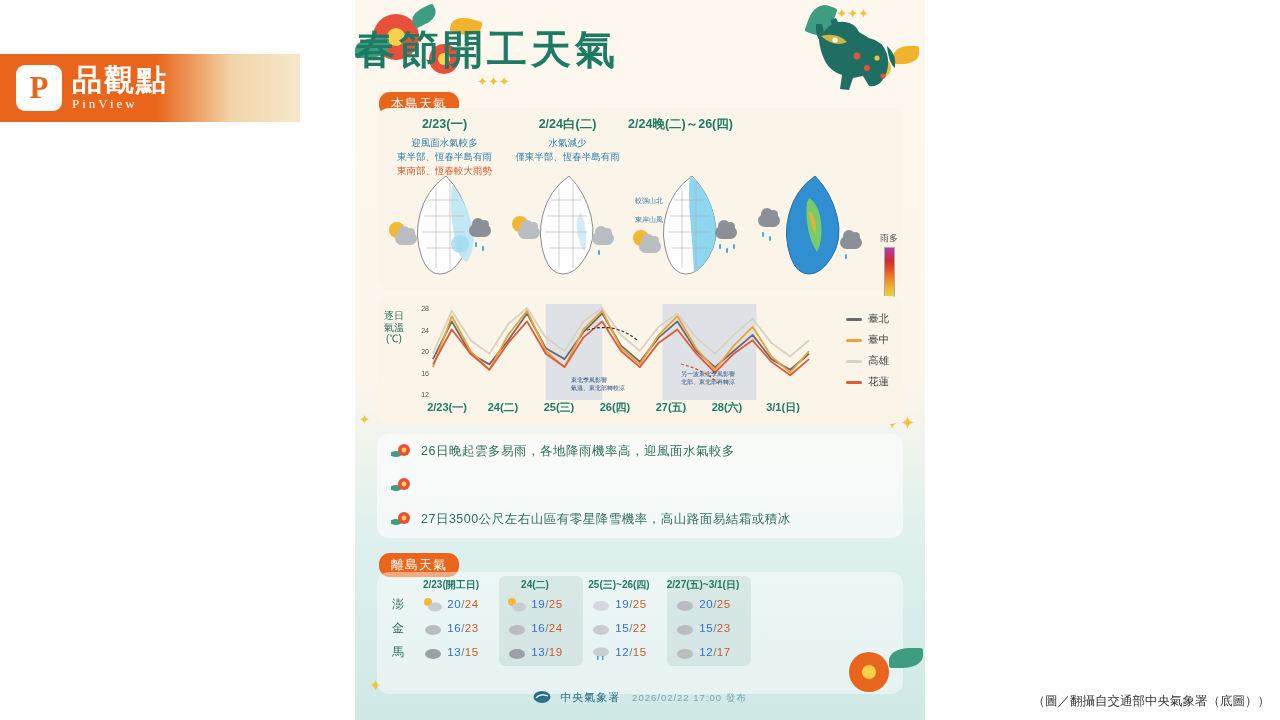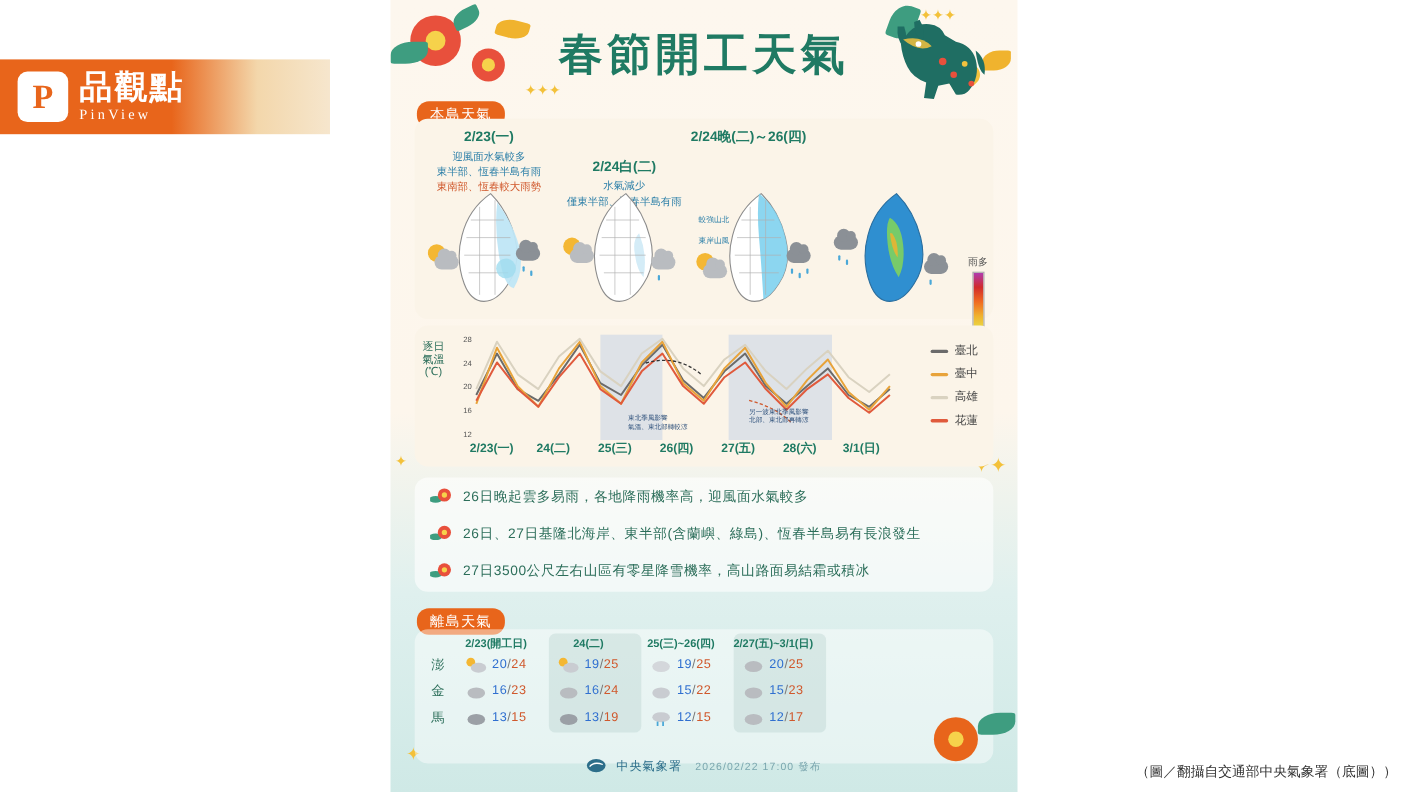--- a/index.html
+++ b/index.html
@@ -27,21 +27,21 @@
   .logo-title { color:#ffffff; font-size:30px; font-weight:bold; letter-spacing:2px; line-height:1.05; }
   .logo-sub { color:#ffffff; font-size:13px; letter-spacing:3px; font-family:"Liberation Serif", serif; }
 
   
   .poster {
     position:absolute; left:355px; top:0; width:570px; height:720px;
     background:linear-gradient(180deg,#fdf7ee 0%, #fdf6ec 52%, #dff0ee 75%, #cfe9e6 100%);
     overflow:hidden;
   }
   .poster-title {
-    position:absolute; left:0; right:0; top:22px; text-align:center;
+    position:absolute; left:0; right:0; top:22px; text-align:left;
     font-size:40px; font-weight:bold; color:#1f7a63; letter-spacing:4px;
     font-family:"Liberation Sans", sans-serif;
   }
 
   
   .flower { position:absolute; border-radius:50%; }
 
   .leaf { position:absolute; background:#3e9d80; border-radius:60% 10% 60% 10%; }
   .leaf.y { background:#f0b32e; }
 
@@ -213,21 +213,21 @@
           </g>
           <circle cx="54" cy="72" r="9" fill="#9fdcef" opacity="0.8"></circle>
         </svg>
         <div class="sun" style="left:6px;top:52px;"></div>
         <div class="cloud" style="left:12px;top:62px;"></div>
         <div class="cloud dark" style="left:86px;top:54px;"></div>
         <div class="drop" style="left:92px;top:72px;"></div>
         <div class="drop" style="left:99px;top:76px;"></div>
       </div>
 
-      <div class="col" style="left:129px;margin-top:27px;">
+      <div class="col" style="left:129px;">
         <div class="date">2/24白(二)</div>
         <div class="desc">
           <div>水氣減少</div>
           <div>僅東半部、恆春半島有雨</div>
         </div>
       </div>
       <div class="map-box" style="left:129px;">
         <svg class="tw-map" width="78" height="106" viewBox="0 0 78 106">
           <path d="M40 4 q16 16 22 40 q6 24 -6 42 q-10 16 -22 16 q-12 0 -18 -16 q-8 -22 -2 -44 q6 -24 26 -38z" fill="#ffffff" stroke="#8c8c8c" stroke-width="1"></path>
           <path d="M52 40 q8 20 4 40 q-6 -6 -8 -22 q-2 -12 4 -18z" fill="#cfeaf6" opacity="0.9"></path>
@@ -351,21 +351,20 @@
         <span class="txt">26日晚起雲多易雨，各地降雨機率高，迎風面水氣較多</span>
       </div>
       <div class="note">
         <span class="bullet">
           <svg width="22" height="22" viewBox="0 0 22 22">
               <ellipse cx="5" cy="14" rx="6" ry="3" fill="#3e9d80"></ellipse>
               <circle cx="13" cy="10" r="6" fill="#e8503c"></circle>
               <circle cx="13" cy="10" r="2.4" fill="#f6d24b"></circle>
             </svg>
         </span>
-        <span class="txt">26日、27日基隆北海岸、東半部(含蘭嶼、綠島)、恆春半島易有長浪發生</span>
       </div>
       <div class="note">
         <span class="bullet">
           <svg width="22" height="22" viewBox="0 0 22 22">
               <ellipse cx="5" cy="14" rx="6" ry="3" fill="#3e9d80"></ellipse>
               <circle cx="13" cy="10" r="6" fill="#e8503c"></circle>
               <circle cx="13" cy="10" r="2.4" fill="#f6d24b"></circle>
             </svg>
         </span>
         <span class="txt">27日3500公尺左右山區有零星降雪機率，高山路面易結霜或積冰</span>

